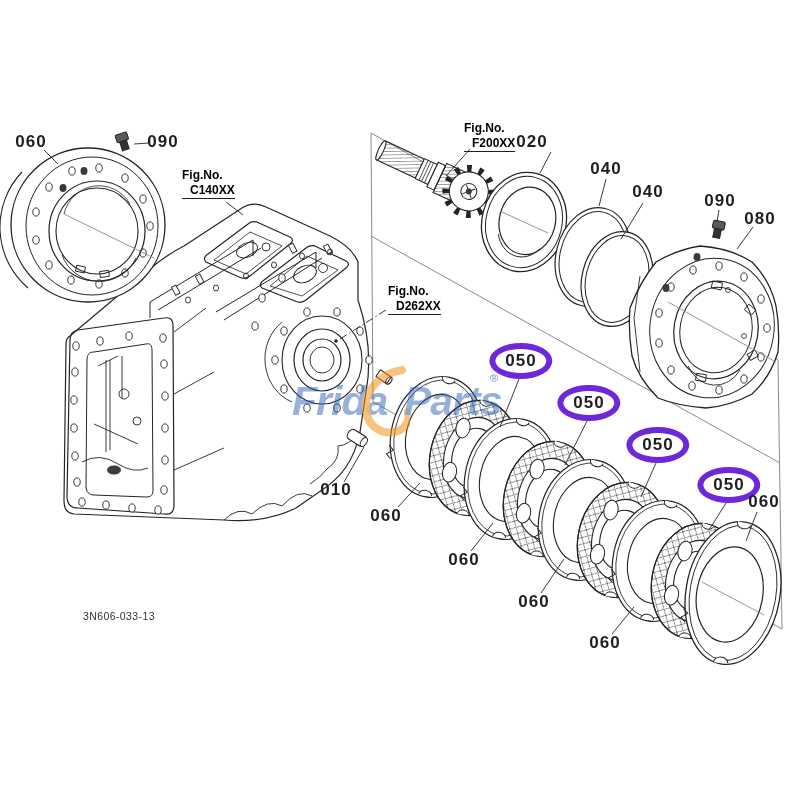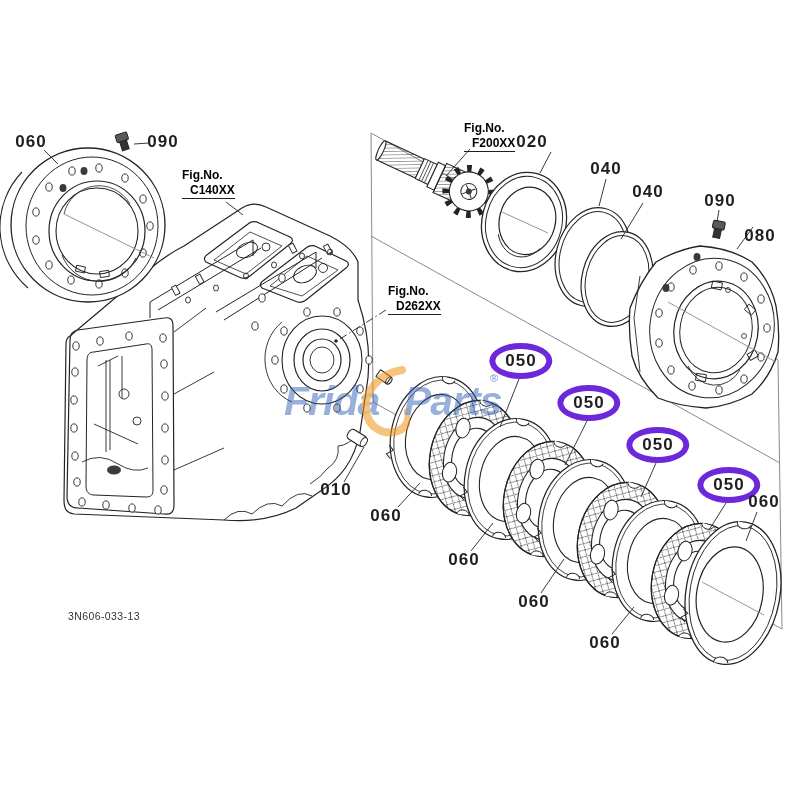--- a/index.html
+++ b/index.html
@@ -12,21 +12,21 @@
   .figref{position:absolute;font-size:12px;font-weight:600;color:#000000;line-height:1.25;
           white-space:nowrap;}
   .figref .l2{border-bottom:1px solid #1f1f1f;display:inline-block;padding-bottom:0px;padding-left:8px;}
   #watermark{position:absolute;left:284px;top:378px;width:250px;height:60px;opacity:.62;
              pointer-events:none;}
   .wm-txt{position:absolute;top:0;font-style:italic;font-weight:bold;font-size:41px;
           color:rgba(43,93,180,0.78);letter-spacing:-1px;}
   .wm-reg{position:absolute;left:206px;top:-6px;font-size:11px;color:rgba(43,93,180,0.9);
           font-style:normal;font-weight:bold;}
   #wm-swoosh{position:absolute;left:74px;top:-16px;}
-  #drawno{position:absolute;left:68px;top:610px;font-size:10.5px;color:#333;
+  #drawno{position:absolute;left:83px;top:610px;font-size:10.5px;color:#333;
           letter-spacing:0.4px;}
 </style>
 </head>
 <body>
 
 <div id="stage">
 
 <svg id="art" width="800" height="800" viewBox="0 0 800 800">
   <defs>
     <pattern id="xh" patternUnits="userSpaceOnUse" width="9" height="9" patternTransform="rotate(18)">
@@ -309,21 +309,21 @@
     <line x1="726" y1="503" x2="709" y2="530"></line>
     <line x1="398" y1="507" x2="420" y2="483"></line>
     <line x1="471" y1="551" x2="493" y2="523"></line>
     <line x1="541" y1="593" x2="564" y2="559"></line>
     <line x1="612" y1="634" x2="634" y2="607"></line>
     <line x1="757" y1="512" x2="746" y2="541"></line>
   </g>
 </svg>
 
 <div id="watermark">
-  <span class="wm-txt" style="left:0px">Frida</span>
+  <span class="wm-txt" style="left:8px">Frida</span>
   <svg id="wm-swoosh" width="52" height="78" viewBox="0 0 52 78">
     <path d="M44,8 C20,12 6,30 8,48 C10,66 26,74 40,69 C48,66 52,58 50,50" fill="none" stroke="#ee8f0a" stroke-width="8" stroke-linecap="round" opacity="0.85"></path>
   </svg>
   <span class="wm-txt" style="left:120px">Parts</span>
   <span class="wm-reg">®</span>
 </div>
 
 <div class="figref" style="left:182px;top:168px">
   <span>Fig.No.</span><br>
   <span class="l2">C140XX</span>
@@ -336,21 +336,21 @@
   <span>Fig.No.</span><br>
   <span class="l2">D262XX</span>
 </div>
 
 <div class="callout" style="left:31px;top:142px">060</div>
 <div class="callout" style="left:163px;top:142px">090</div>
 <div class="callout" style="left:532px;top:142px">020</div>
 <div class="callout" style="left:606px;top:169px">040</div>
 <div class="callout" style="left:648px;top:192px">040</div>
 <div class="callout" style="left:720px;top:201px">090</div>
-<div class="callout" style="left:760px;top:236px">080</div>
+<div class="callout" style="left:760px;top:219px">080</div>
 <div class="callout circled" style="left:521px;top:361px">050</div>
 <div class="callout circled" style="left:589px;top:403px">050</div>
 <div class="callout circled" style="left:658px;top:445px">050</div>
 <div class="callout circled" style="left:729px;top:485px">050</div>
 <div class="callout" style="left:336px;top:490px">010</div>
 <div class="callout" style="left:386px;top:516px">060</div>
 <div class="callout" style="left:464px;top:560px">060</div>
 <div class="callout" style="left:534px;top:602px">060</div>
 <div class="callout" style="left:605px;top:643px">060</div>
 <div class="callout" style="left:764px;top:502px">060</div>

